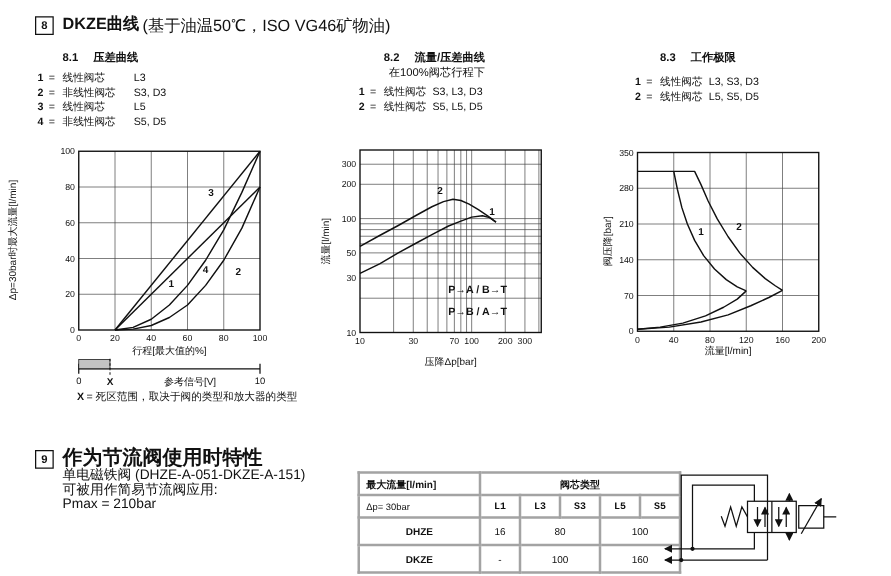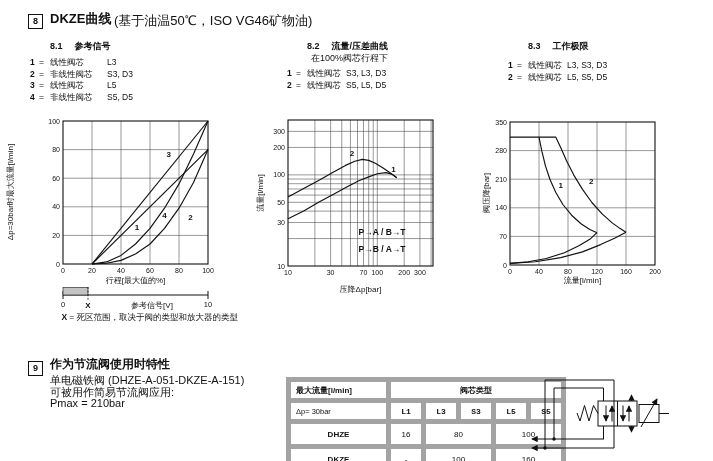--- a/index.html
+++ b/index.html
@@ -15,42 +15,42 @@
   .subhead2{font-size:9px;margin-top:1px;}
   .legend{font-size:8.5px;line-height:11.5px;white-space:nowrap;}
   .legend .ln{display:inline-block;width:9px;font-weight:bold;}
   .legend .lsep{display:inline-block;width:11px;}
   .legend81 .ld{display:inline-block;width:52px;}
   .legend .ld{margin-right:5px;}
   .notex{font-size:8.5px;line-height:11.5px;width:182px;}
   .notex b{margin-right:2px;}
   .s9lines{font-size:11px;line-height:11.5px;}
   table.flowtbl{border-collapse:collapse;font-size:8px;}
-  table.flowtbl td{border:5px solid #a3a3a3;text-align:center;padding:0 2px;height:16px;}
+  table.flowtbl td{border:2px solid #a3a3a3;text-align:center;padding:0 2px;height:16px;}
   table.flowtbl td.lefthdr{text-align:left;padding-left:5px;width:88px;}
   table.flowtbl td.colh{width:26px;font-weight:bold;font-family:Liberation Mono, monospace;}
   table.flowtbl td.bold{font-weight:bold;}
   table.flowtbl td.datarow{height:20px;}
   table.flowtbl td.small{font-size:7.5px;}
   svg text{font-family:"Liberation Sans",sans-serif;fill:#111;}
   svg{display:block;}
 </style>
 </head>
 <body>
 
 <div class="page">
 
   <div class="abs" style="left:28px;top:10px;">
     <span class="numbox">8</span>
   </div>
   <div class="abs sec-title" style="left:50px;top:10px;">DKZE曲线</div>
   <div class="abs sec-sub" style="left:114px;top:12px;">(基于油温50℃，ISO VG46矿物油)</div>
 
   <div class="abs subhead" style="left:30px;top:40px;">
-    <span class="shnum">8.1</span><span>参考信号</span>
+    <span class="shnum">8.1</span><span>压差曲线</span>
   </div>
   <div class="abs legend legend81" style="left:30px;top:57px;">
     <div><span class="ln">1</span><span class="lsep">=</span><span class="ld">线性阀芯</span><span class="lc">L3</span></div>
     <div><span class="ln">2</span><span class="lsep">=</span><span class="ld">非线性阀芯</span><span class="lc">S3, D3</span></div>
     <div><span class="ln">3</span><span class="lsep">=</span><span class="ld">线性阀芯</span><span class="lc">L5</span></div>
     <div><span class="ln">4</span><span class="lsep">=</span><span class="ld">非线性阀芯</span><span class="lc">S5, D5</span></div>
   </div>
 
   <div class="abs subhead" style="left:287px;top:40px;">
     <span class="shnum">8.2</span><span>流量/压差曲线</span>
@@ -193,21 +193,21 @@
       </g>
     </svg>
 
   <div class="abs notex" style="left:56px;top:312px;text-align:right;">
     <b>X</b><span>= 死区范围，取决于阀的类型和放大器的类型</span>
   </div>
 
   <div class="abs" style="left:28px;top:357px;">
     <span class="numbox">9</span>
   </div>
-  <div class="abs" style="left:50px;top:356px;font-size:12px;font-weight:bold;">作为节流阀使用时特性</div>
+  <div class="abs" style="left:50px;top:356px;font-size:16px;font-weight:bold;">作为节流阀使用时特性</div>
   <div class="abs s9lines" style="left:50px;top:375px;">
     <div>单电磁铁阀 (DHZE-A-051-DKZE-A-151)</div>
     <div>可被用作简易节流阀应用:</div>
     <div>Pmax = 210bar</div>
   </div>
 
   <table class="flowtbl abs" style="left:286px;top:377px;">
     <tbody>
         <tr>
       <td class="lefthdr bold">最大流量[l/min]</td>

